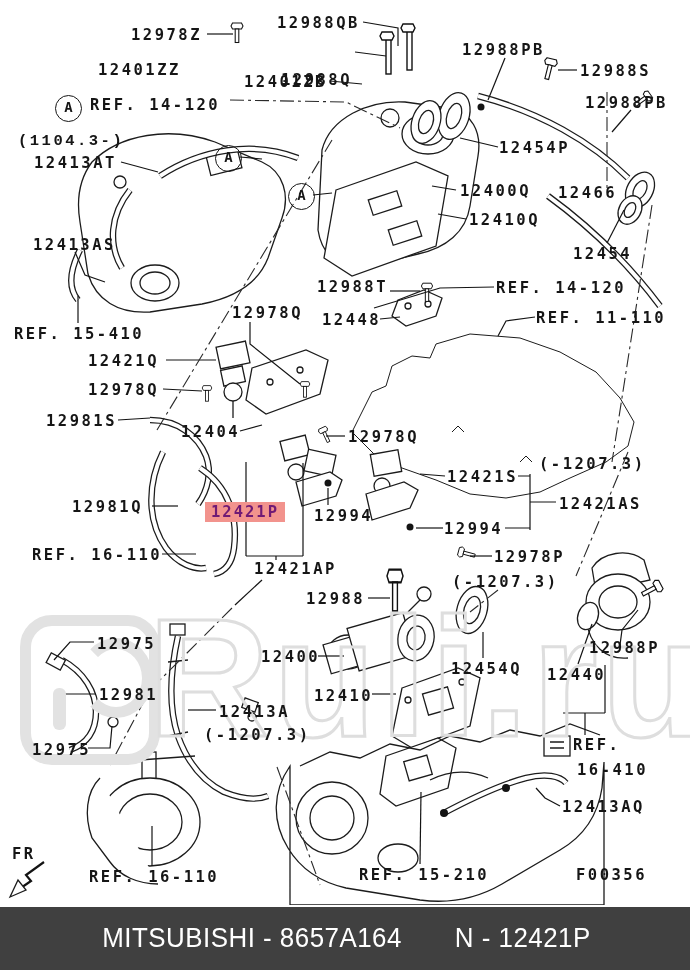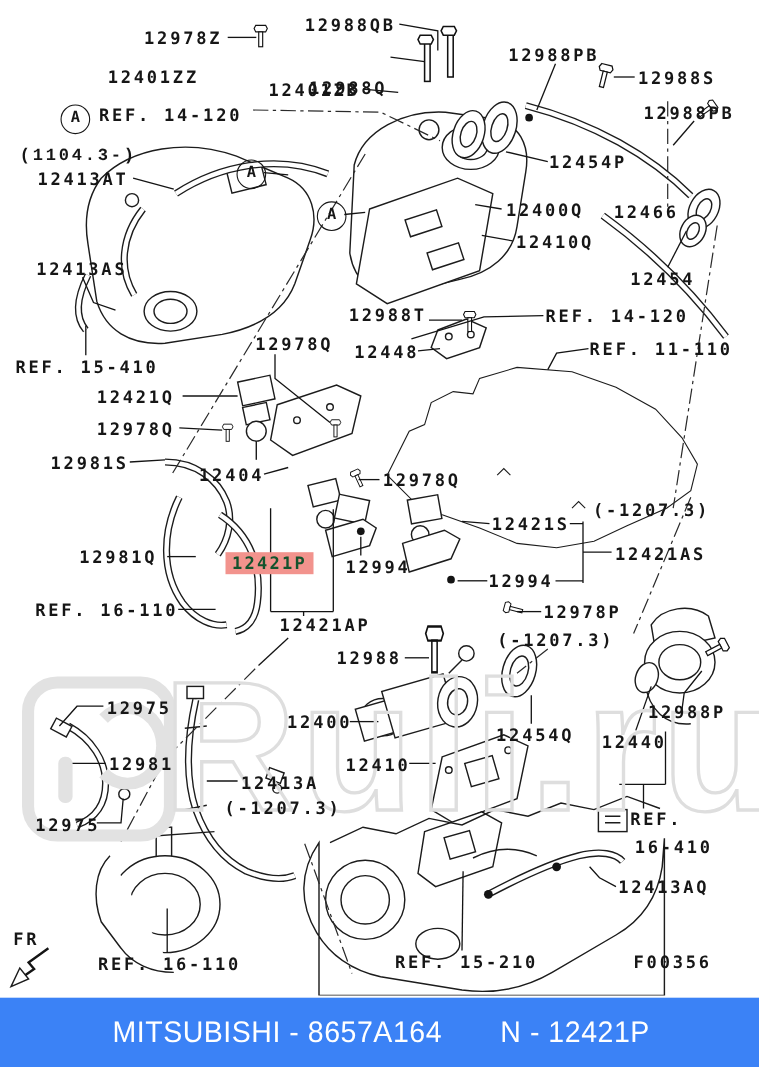--- a/index.html
+++ b/index.html
@@ -25,23 +25,23 @@
                 border:11px solid #e2e2e2;border-radius:50%;border-left-color:transparent;}
   .wm-text{position:absolute;left:148px;top:582px;font-size:168px;font-weight:bold;
            letter-spacing:4px;color:transparent;-webkit-text-stroke:3px #dedede;
            font-family:"Liberation Sans",sans-serif;white-space:nowrap;}
   
   .labels{position:absolute;left:0;top:0;width:680px;height:905px;z-index:3;}
   .lbl{position:absolute;font-family:"DejaVu Sans Mono",monospace;font-size:15.5px;
        line-height:18px;letter-spacing:2.5px;font-weight:bold;color:#161616;white-space:nowrap;}
   .lbl.circ{width:25px;height:25px;border:1.7px solid #161616;border-radius:50%;
             text-align:center;line-height:23px;letter-spacing:0;font-size:14px;padding:0;}
-  .lbl.hl{background:#f2938d;color:#14532d;padding:1px 6px;letter-spacing:2px;}
+  .lbl.hl{background:#f2938d;color:#701a75;padding:1px 6px;letter-spacing:2px;}
   
-  .footer{position:absolute;left:0;top:907px;width:690px;height:63px;background:#3b82f6;
+  .footer{position:absolute;left:0;top:907px;width:690px;height:63px;background:#404040;
           z-index:4;display:flex;align-items:center;justify-content:center;gap:44px;}
   .footer span{color:#fff;font-size:27px;letter-spacing:0.5px;
                font-family:"Liberation Sans",sans-serif;transform:scaleX(.96);}
 </style>
 </head>
 <body>
 
 <div class="canvas">
 
   <svg class="art" width="690" height="905" viewBox="0 0 690 905">

